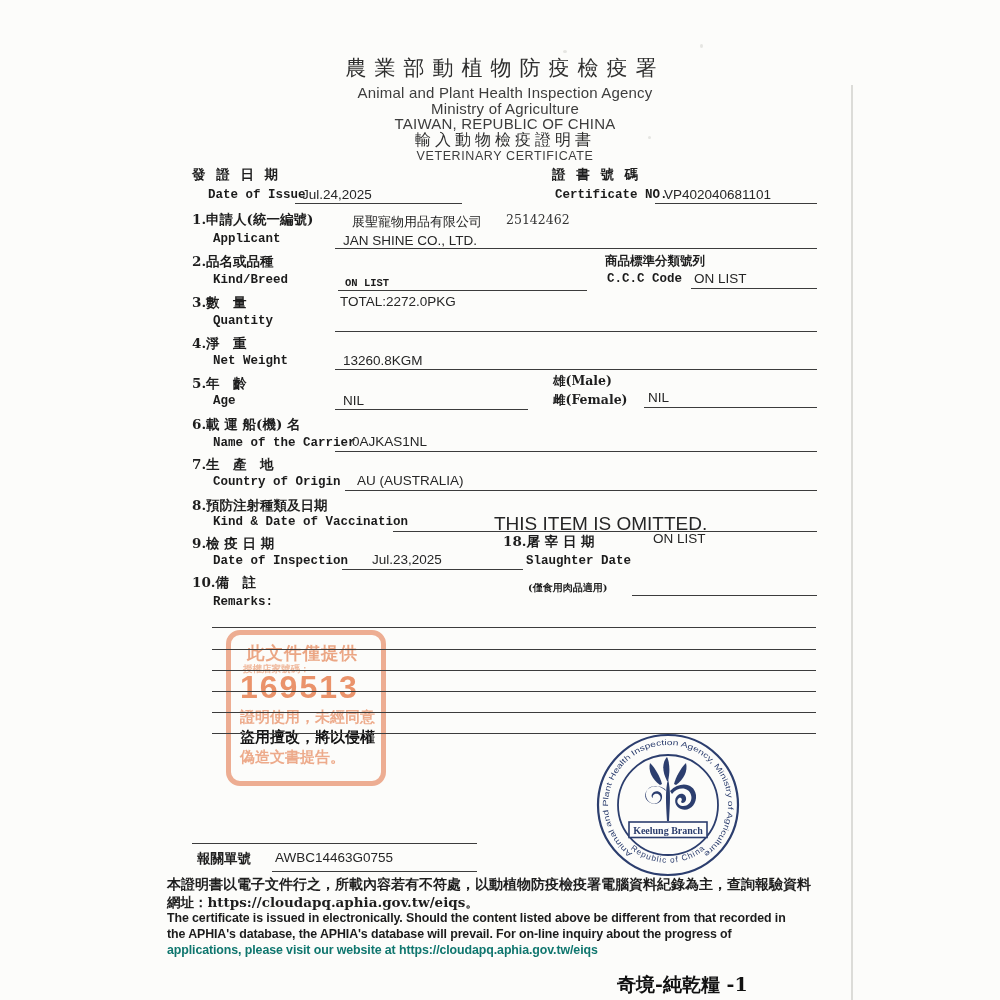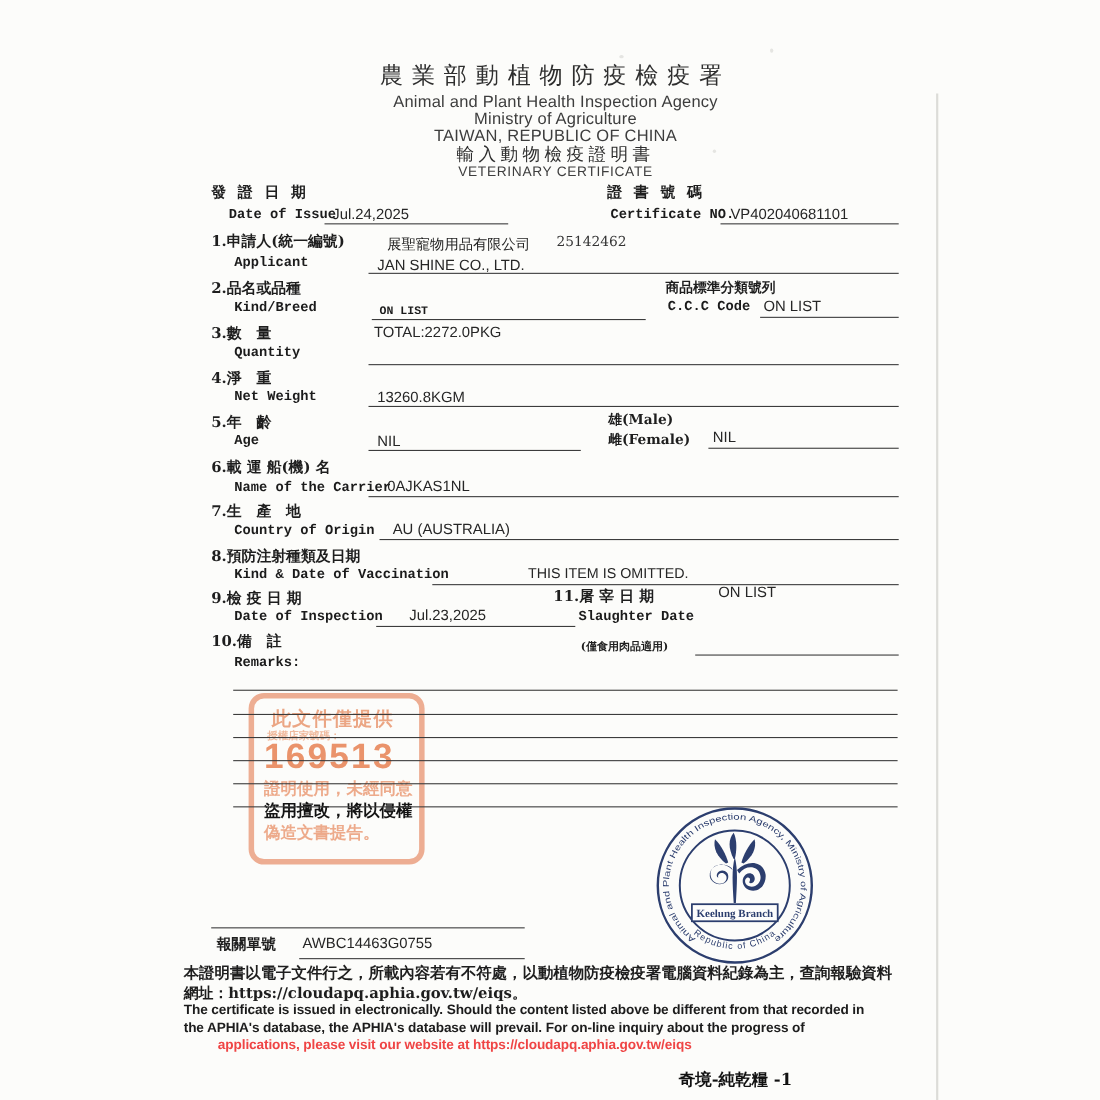--- a/index.html
+++ b/index.html
@@ -89,25 +89,25 @@
   <div class="abs val" style="left:352px;top:434px;font-size:13.5px;">0AJKAS1NL</div>
   <div class="rule" style="left:335px;top:451px;width:482px;"></div>
 
   <div class="abs zh" style="left:192px;top:456px;font-size:13.5px;">7.生　產　地</div>
   <div class="abs en" style="left:213px;top:475px;font-size:12.5px;">Country of Origin</div>
   <div class="abs val" style="left:357px;top:473px;font-size:13.5px;">AU (AUSTRALIA)</div>
   <div class="rule" style="left:345px;top:490px;width:472px;"></div>
 
   <div class="abs zh" style="left:192px;top:497px;font-size:13.5px;">8.預防注射種類及日期</div>
   <div class="abs en" style="left:213px;top:515px;font-size:12.5px;">Kind &amp; Date of Vaccination</div>
-  <div class="abs val" style="left:480px;top:513px;font-size:13px;">THIS ITEM IS OMITTED.</div>
+  <div class="abs val" style="left:494px;top:513px;font-size:19px;">THIS ITEM IS OMITTED.</div>
   <div class="rule" style="left:393px;top:531px;width:424px;"></div>
 
   <div class="abs zh" style="left:192px;top:535px;font-size:13.5px;">9.檢 疫 日 期</div>
-  <div class="abs zh" style="left:503px;top:533px;font-size:13.5px;">11.屠 宰 日 期</div>
+  <div class="abs zh" style="left:503px;top:533px;font-size:13.5px;">18.屠 宰 日 期</div>
   <div class="abs val" style="left:653px;top:531px;font-size:13.5px;">ON LIST</div>
   <div class="abs en" style="left:213px;top:554px;font-size:12.5px;">Date of Inspection</div>
   <div class="abs val" style="left:372px;top:552px;font-size:13.5px;">Jul.23,2025</div>
   <div class="rule" style="left:342px;top:569px;width:181px;"></div>
   <div class="abs en" style="left:526px;top:554px;font-size:12.5px;">Slaughter Date</div>
   <div class="abs zh" style="left:528px;top:581px;font-size:10px;">(僅食用肉品適用)</div>
   <div class="rule" style="left:632px;top:595px;width:185px;"></div>
 
   <div class="abs zh" style="left:192px;top:574px;font-size:13.5px;">10.備　註</div>
   <div class="abs en" style="left:213px;top:595px;font-size:12.5px;">Remarks:</div>
@@ -157,16 +157,16 @@
 
   <div class="rule" style="left:192px;top:843px;width:285px;"></div>
   <div class="abs zh" style="left:197px;top:850px;font-size:13.5px;">報關單號</div>
   <div class="abs val" style="left:275px;top:850px;font-size:13.5px;">AWBC14463G0755</div>
   <div class="rule" style="left:272px;top:871px;width:205px;"></div>
 
   <div class="abs zh" style="left:167px;top:876px;font-size:14px;width:660px;">本證明書以電子文件行之，所載內容若有不符處，以動植物防疫檢疫署電腦資料紀錄為主，查詢報驗資料</div>
   <div class="abs zh" style="left:167px;top:894px;font-size:13.5px;">網址：https://cloudapq.aphia.gov.tw/eiqs。</div>
   <div class="abs" style="left:167px;top:911px;font-size:12.4px;font-weight:bold;color:#1c1c1c;letter-spacing:-0.1px;">The certificate is issued in electronically. Should the content listed above be different from that recorded in</div>
   <div class="abs" style="left:167px;top:927px;font-size:12.4px;font-weight:bold;color:#1c1c1c;letter-spacing:-0.1px;">the APHIA's database, the APHIA's database will prevail. For on-line inquiry about the progress of</div>
-  <div class="abs" style="left:167px;top:943px;font-size:12.4px;font-weight:bold;color:#ef4444;letter-spacing:-0.1px;margin-left:31px;">applications, please visit our website at https://cloudapq.aphia.gov.tw/eiqs</div>
-  <div class="abs zh" style="left:617px;top:972px;font-size:15px;color:#111;">奇境-純乾糧 -1</div>
+  <div class="abs" style="left:167px;top:943px;font-size:12.4px;font-weight:bold;color:#0f766e;letter-spacing:-0.1px;">applications, please visit our website at https://cloudapq.aphia.gov.tw/eiqs</div>
+  <div class="abs zh" style="left:617px;top:972px;font-size:19px;color:#111;">奇境-純乾糧 -1</div>
 
 </div>
 
 </body></html>

